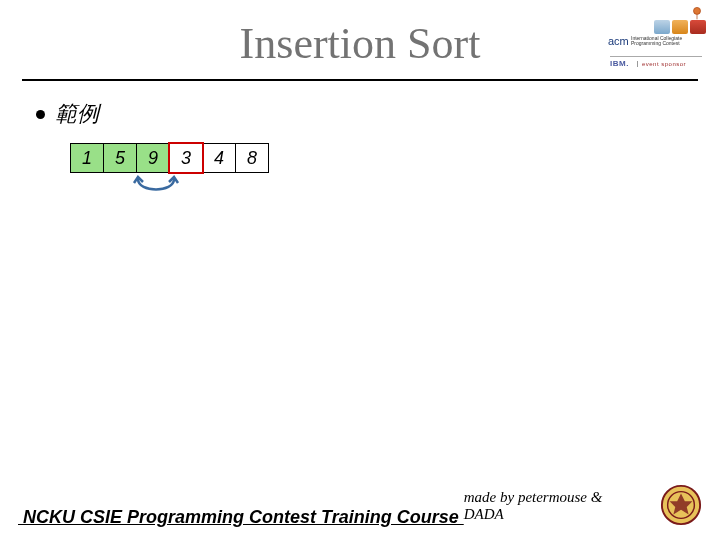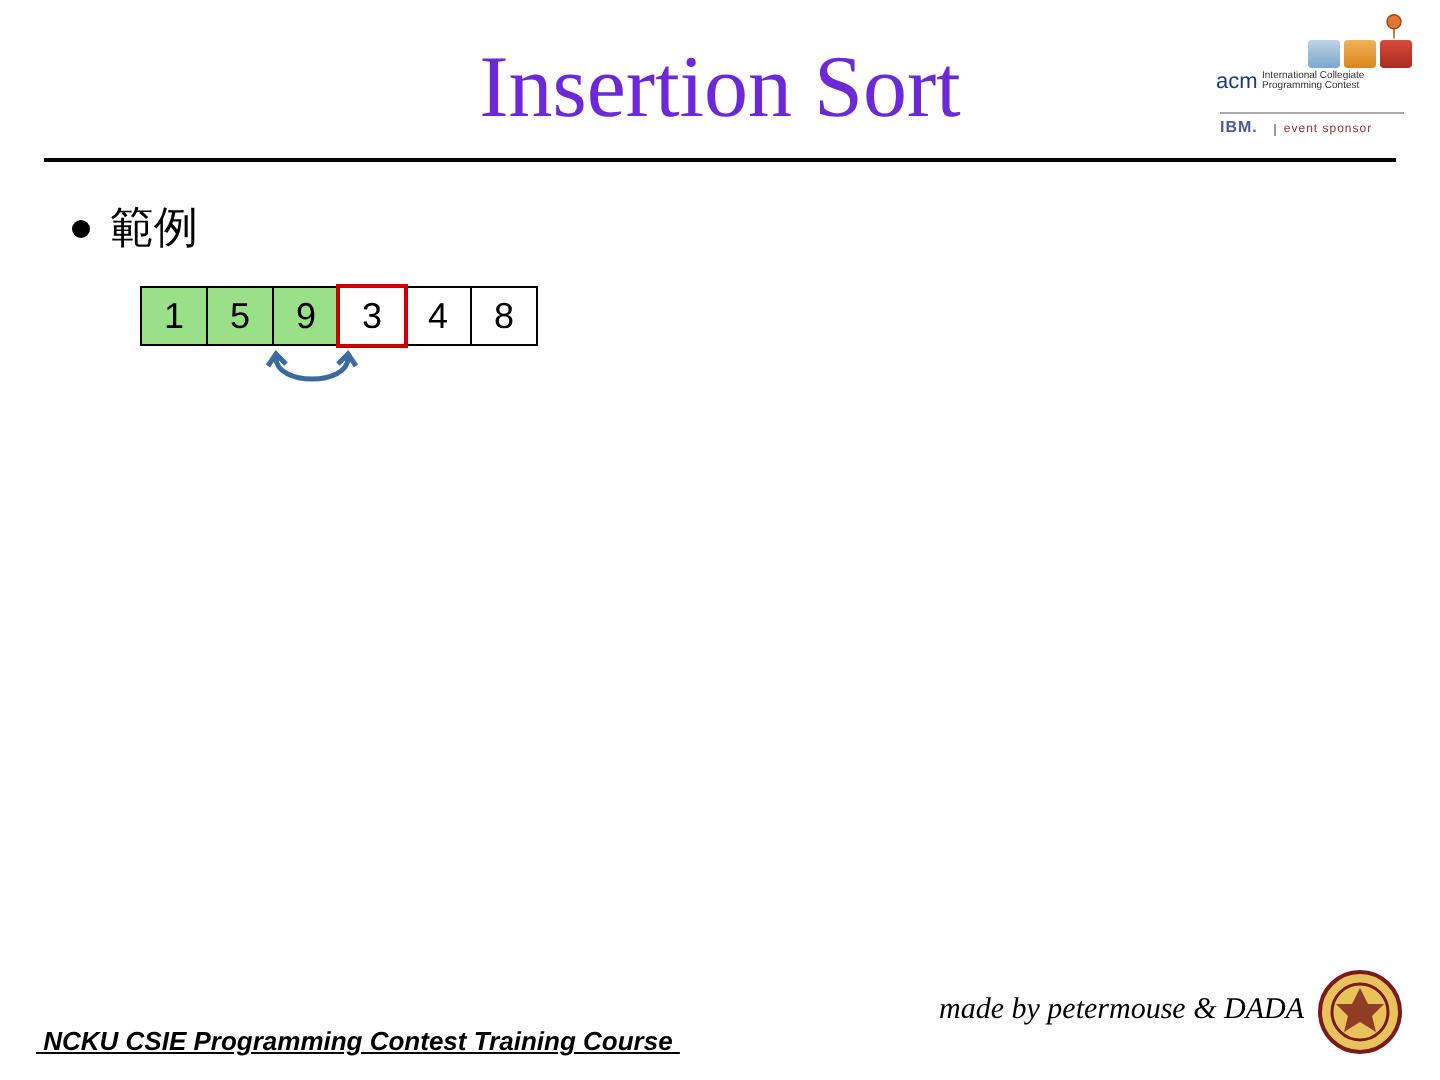--- a/index.html
+++ b/index.html
@@ -7,21 +7,21 @@
     width: 720px;
     height: 540px;
     background: #fff;
     font-family: "Times New Roman", serif;
     position: relative;
     overflow: hidden;
   }
   .title {
     text-align: center;
     font-size: 44px;
-    color: #6d28d9;
+    color: #737373;
     padding-top: 18px;
     font-weight: normal;
   }
   .logos-top {
     position: absolute;
     top: 6px;
     right: 10px;
     width: 102px;
     height: 62px;
   }
@@ -45,20 +45,21 @@
     border-top: 1px solid #aaa; padding-top: 2px; width: 92px;
   }
   .logo-ibm .event { color: #a03030; font-weight: normal; margin-left: 8px; font-size: 6px; border-left:1px solid #999; padding-left:4px;}
   .hr {
     border: none;
     border-top: 2px solid #000;
     margin: 10px 22px 0 22px;
   }
   .content {
     padding: 18px 36px 0 36px;
+    font-style: italic;
   }
   .bullet-row { display: flex; align-items: center; gap: 10px; }
   .bullet-dot {
     width: 9px; height: 9px; background: #000; border-radius: 50%;
   }
   .example-label {
     font-size: 22px; color: #000;
     font-family: "Microsoft JhengHei", "PingFang TC", sans-serif;
   }
   .array {
@@ -81,27 +82,27 @@
     margin: 2px 0 0 96px;
     width: 48px; height: 24px;
   }
   .footer {
     position: absolute;
     left: 0; right: 0; bottom: 12px;
     padding: 0 18px;
     display: flex; align-items: flex-end; justify-content: space-between;
   }
   .footer-left {
-    font-size: 13px; font-style: italic; font-weight: bold;
+    font-size: 18px; font-style: italic; font-weight: bold;
     text-decoration: underline;
     font-family: Arial, sans-serif;
     white-space: pre;
   }
   .footer-right {
-    display: flex; align-items: center; gap: 6px;
+    display: flex; align-items: center; gap: 22px;
   }
   .credit {
     font-size: 15px; font-style: italic;
     font-family: "Times New Roman", serif;
     line-height: 1.15;
     max-width: 190px;
   }
   .seal {
     width: 44px; height: 44px;
   }

